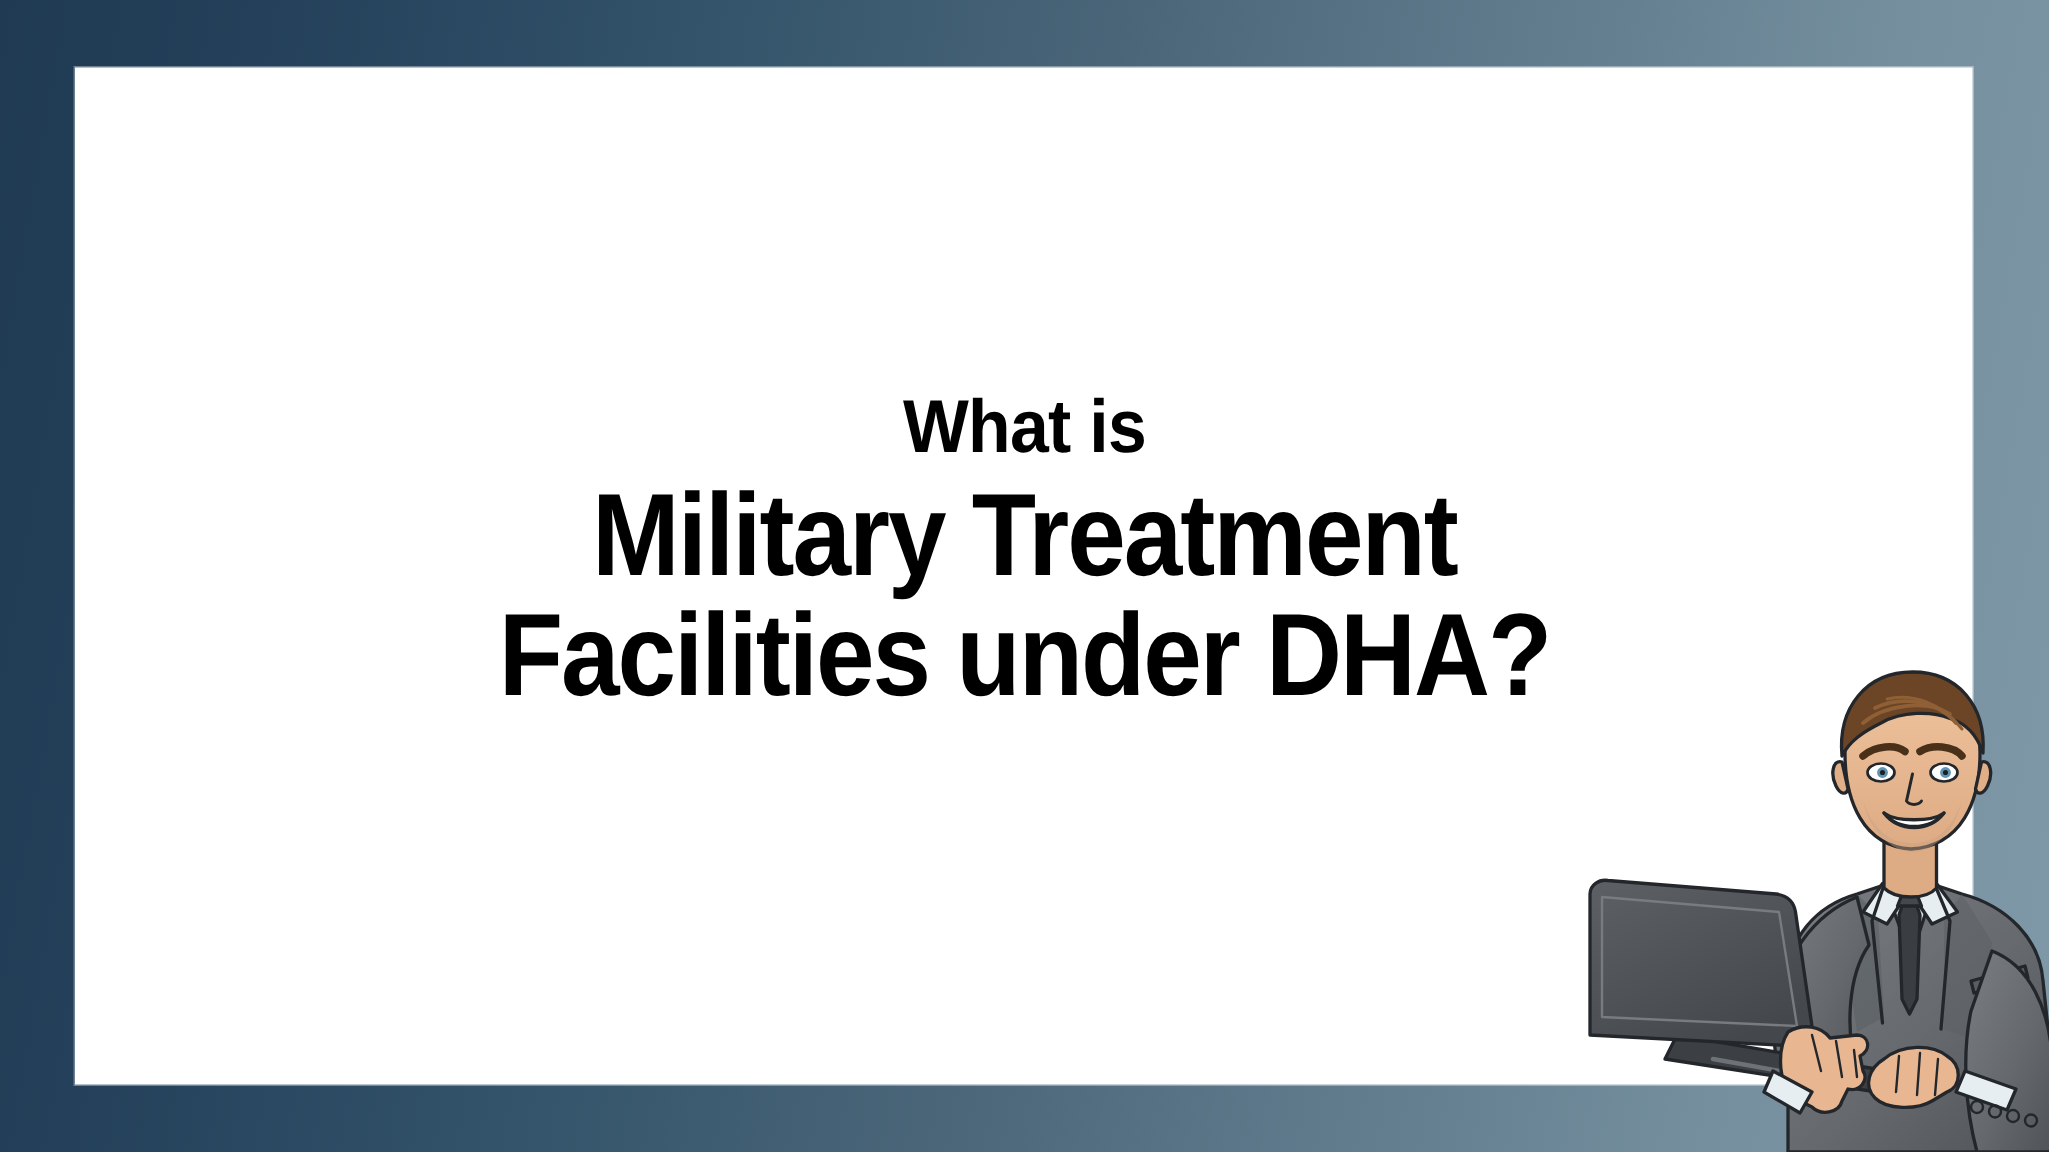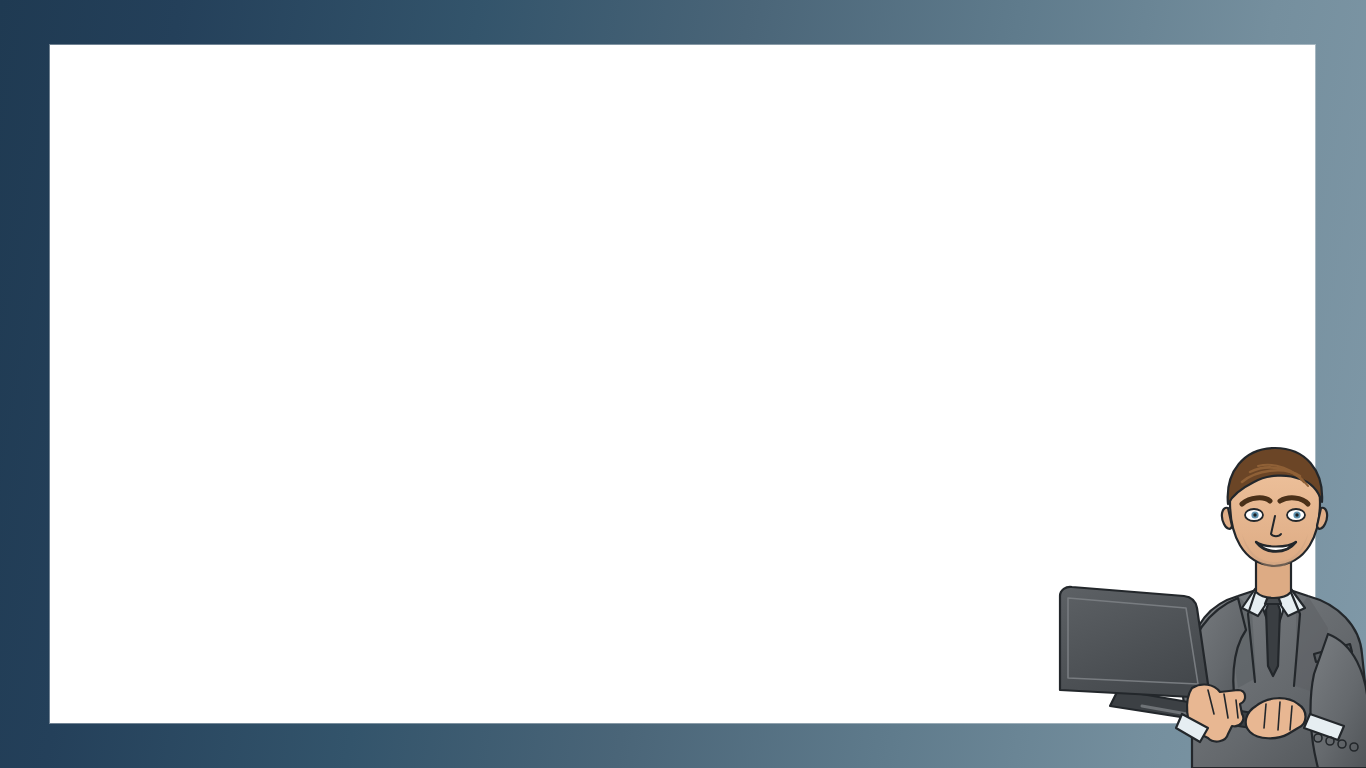--- a/index.html
+++ b/index.html
@@ -68,20 +68,25 @@
   }
   #figure svg { display:block; width:100%; height:100%; }
 </style>
 </head>
 <body>
 
 <div id="slide">
 
   <div id="panel"></div>
 
+  <div id="text-block">
+    <div id="eyebrow">What is</div>
+    <div id="title">Military Treatment
+Facilities under DHA?</div>
+  </div>
 
   <div id="figure">
     <svg viewBox="0 0 330 330" xmlns="http://www.w3.org/2000/svg" aria-hidden="true">
       <defs>
         <clipPath id="clipAll">
             <rect x="0" y="0" width="330" height="330"></rect>
           </clipPath>
         <linearGradient id="suitG" x1="0" y1="0" x2="1" y2="1">
           <stop offset="0%" stop-color="#7a7e82"></stop>
           <stop offset="55%" stop-color="#65696d"></stop>

